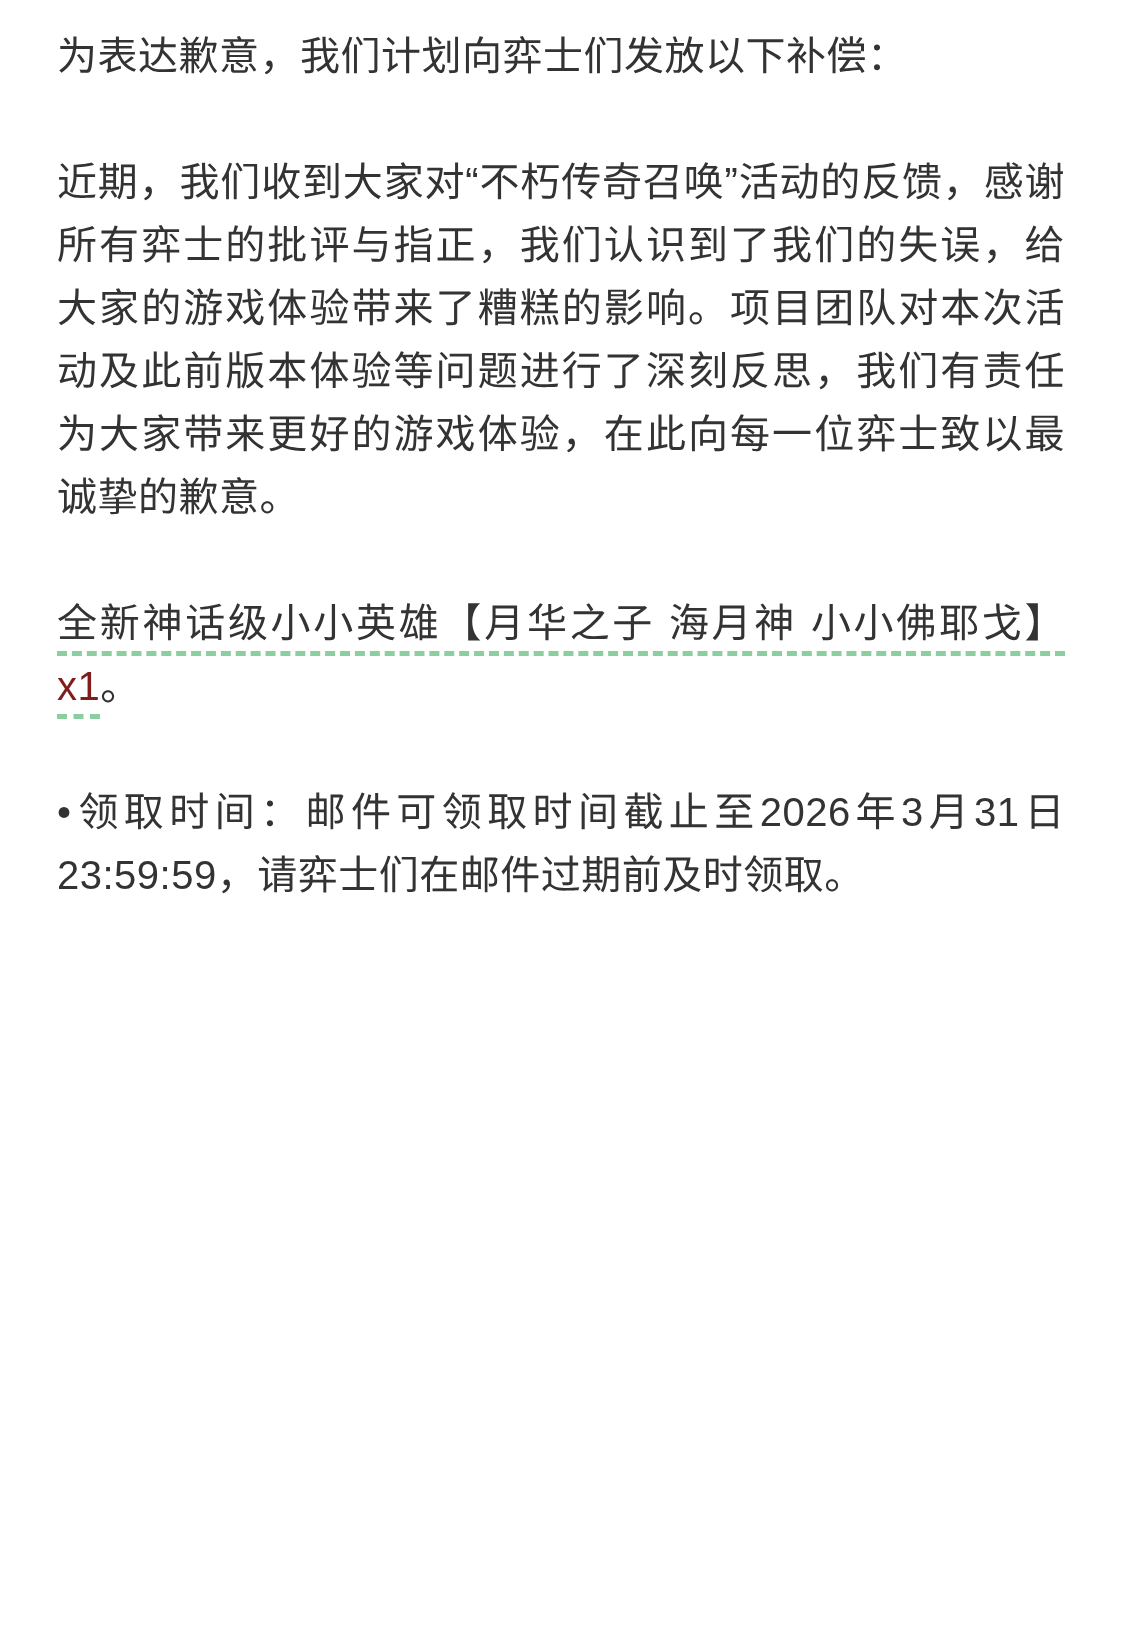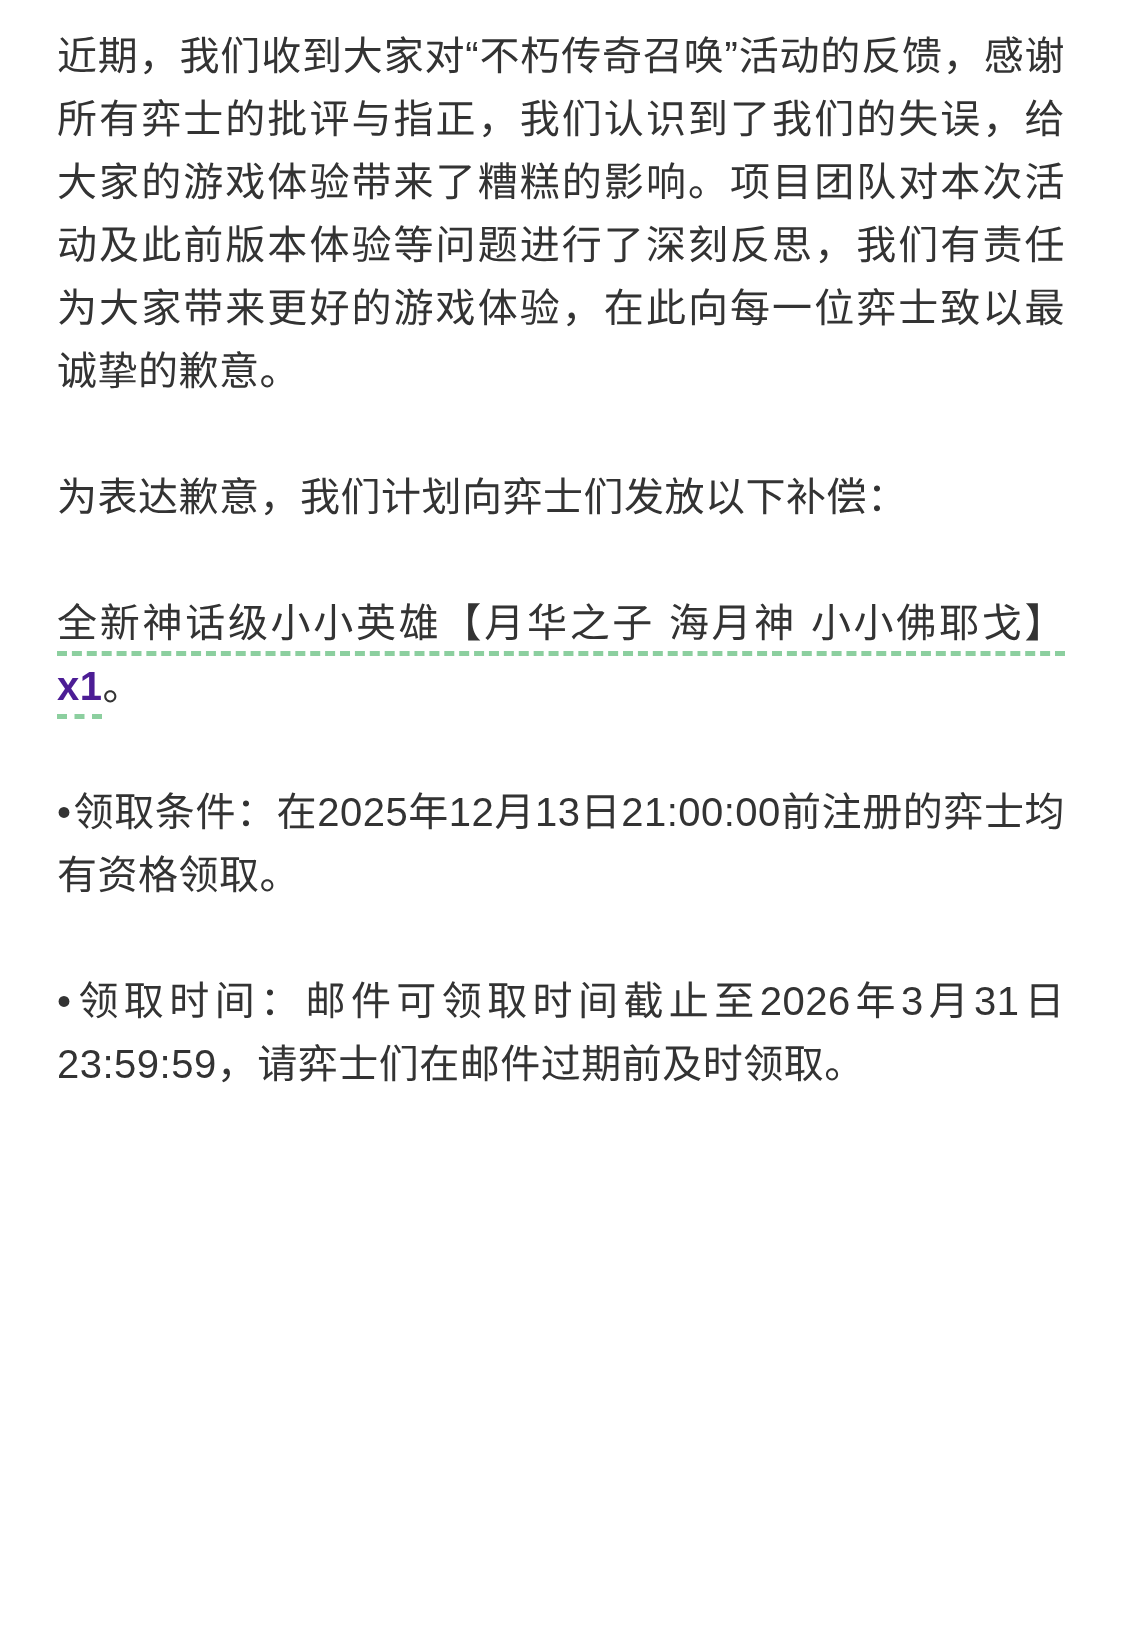--- a/index.html
+++ b/index.html
@@ -26,33 +26,32 @@
     text-justify: inter-ideograph;
   }
   .article p:last-child { margin-bottom: 0; }
   .dashed-underline {
     text-decoration-line: underline;
     text-decoration-style: dashed;
     text-decoration-color: var(--underline);
     text-decoration-thickness: 5px;
     text-underline-offset: 14px;
   }
-  .qty { font-weight: 700; color: #4c1d95; }
+  .qty { font-weight: 400; color: #7f1d1d; }
   .bullet-marker { margin-right: 2px; }
 </style>
 </head>
 <body>
 
 <div class="article">
 
+  <p>为表达歉意，我们计划向弈士们发放以下补偿：</p>
+
   <p>近期，我们收到大家对“不朽传奇召唤”活动的反馈，感谢所有弈士的批评与指正，我们认识到了我们的失误，给大家的游戏体验带来了糟糕的影响。项目团队对本次活动及此前版本体验等问题进行了深刻反思，我们有责任为大家带来更好的游戏体验，在此向每一位弈士致以最诚挚的歉意。</p>
-
-  <p>为表达歉意，我们计划向弈士们发放以下补偿：</p>
 
   <p><span class="dashed-underline"><span>全新神话级小小英雄【月华之子 海月神 小小佛耶戈】</span><span class="qty">x1</span></span><span>。</span></p>
 
-  <p><span class="bullet-marker">•</span><span>领取条件：在2025年12月13日21:00:00前注册的弈士均有资格领取。</span></p>
 
 
   <p><span class="bullet-marker">•</span><span>领取时间：邮件可领取时间截止至2026年3月31日23:59:59，请弈士们在邮件过期前及时领取。</span></p>
 
 
 </div>
 
 </body></html>

